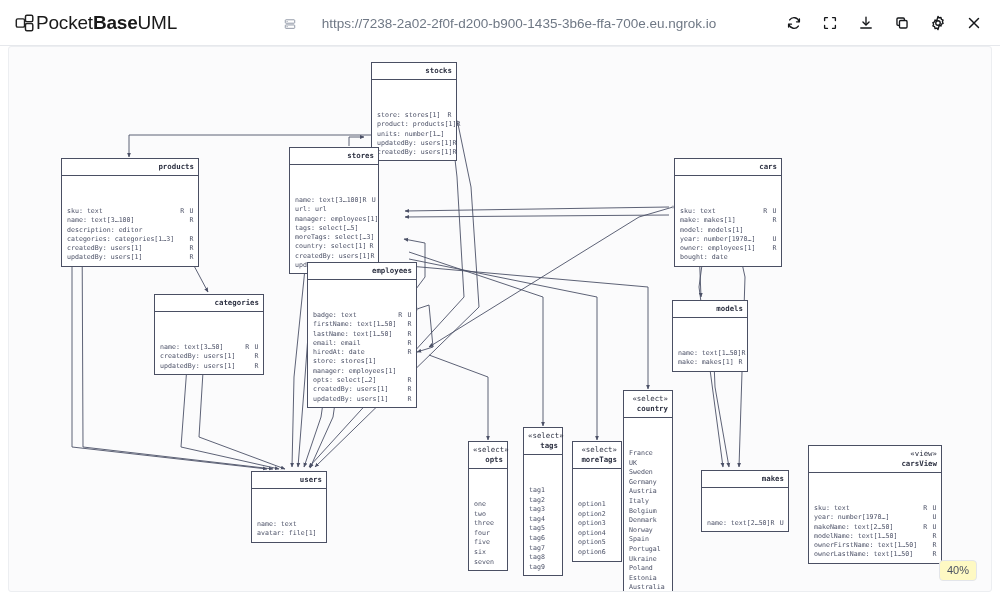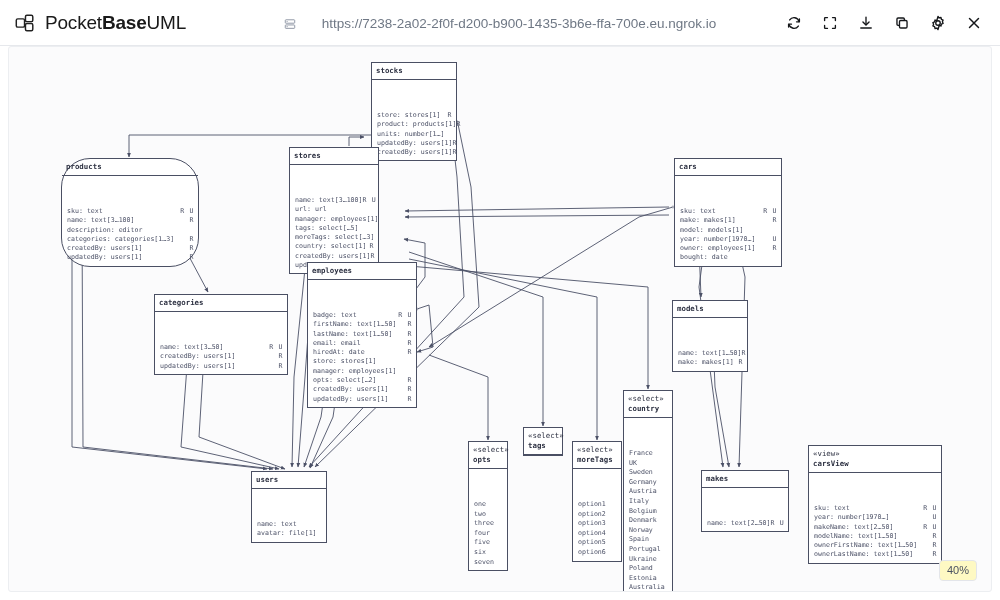--- a/index.html
+++ b/index.html
@@ -10,21 +10,21 @@
     -webkit-font-smoothing:antialiased;
   }
   .app{position:relative;width:1000px;height:600px;background:#fff;box-sizing:border-box;}
 
   
   .titlebar{
     position:absolute;left:0;top:0;width:1000px;height:46px;
     background:#ffffff;display:flex;align-items:center;
     border-bottom:1px solid #e6e8ec;box-sizing:border-box;
   }
-  .brand{display:flex;align-items:flex-end;gap:9px;padding-left:14px;}
+  .brand{display:flex;align-items:flex-end;padding-left:14px;}
   .brand-logo{width:22px;height:22px;flex:0 0 auto;color:#222;}
   .brand-text{font-size:19px;color:#1a1a1a;letter-spacing:-0.2px;white-space:nowrap;}
   .brand-text .b{font-weight:700;}
   .urlbox{
     position:absolute;left:0;right:0;top:0;height:46px;
     display:flex;align-items:center;justify-content:center;gap:6px;
     pointer-events:none;
   }
   .url-inner{display:flex;align-items:center;gap:6px;pointer-events:auto;}
   .url-icon{width:12px;height:13px;color:#8b93a1;flex:0 0 auto;}
@@ -48,21 +48,21 @@
 
   
   .node{
     position:absolute;background:#ffffff;border:1px solid #4a4f63;
     box-sizing:border-box;
     font-family:"DejaVu Sans Mono","Liberation Mono",monospace;
     color:#4b5066;
     box-shadow:0 0 0 0 rgba(0,0,0,0);
   }
   .node .hdr{
-    text-align:left;font-weight:700;font-size:7.4px;color:#2d3142;
+    text-align:right;font-weight:700;font-size:7.4px;color:#2d3142;
     padding:3px 4px 3px;line-height:10px;
     border-bottom:1px solid #4a4f63;white-space:nowrap;
   }
   .node .hdr .stereo{display:block;font-weight:400;}
   .node .body{padding:3px 4px 3px 5px;margin-top:28px;}
   .row{
     display:flex;align-items:baseline;font-size:6.6px;line-height:9.3px;white-space:nowrap;
   }
   .row .k{flex:0 0 auto;}
   .row .t{flex:1 1 auto;}
@@ -248,21 +248,21 @@
               <span class="t" style="padding-left: 4px;">users[1]</span>
               <span class="f">R</span>
             </div>
             <div class="row">
               <span class="k">createdBy:</span>
               <span class="t" style="padding-left: 4px;">users[1]</span>
               <span class="f">R</span>
             </div>
           </div>
         </div>
-        <div class="node" style="left: 52px; top: 111px; width: 138px; border-radius: 29px;">
+        <div class="node" style="left: 52px; top: 111px; width: 138px;">
           <div class="hdr"><span>products</span></div>
           <div class="body">
             <div class="row">
               <span class="k">sku:</span>
               <span class="t" style="padding-left: 4px;">text</span>
               <span class="f">R U</span>
             </div>
             <div class="row">
               <span class="k">name:</span>
               <span class="t" style="padding-left: 4px;">text[3…100]</span>
@@ -418,21 +418,21 @@
               <span class="t" style="padding-left: 4px;">users[1]</span>
               <span class="f">R</span>
             </div>
             <div class="row">
               <span class="k">updatedBy:</span>
               <span class="t" style="padding-left: 4px;">users[1]</span>
               <span class="f">R</span>
             </div>
           </div>
         </div>
-        <div class="node" style="left: 145px; top: 247px; width: 134px;">
+        <div class="node" style="left: 145px; top: 247px; width: 110px;">
           <div class="hdr"><span>categories</span></div>
           <div class="body">
             <div class="row">
               <span class="k">name:</span>
               <span class="t" style="padding-left: 4px;">text[3…50]</span>
               <span class="f">R U</span>
             </div>
             <div class="row">
               <span class="k">createdBy:</span>
               <span class="t" style="padding-left: 4px;">users[1]</span>
@@ -529,20 +529,31 @@
             <div class="row">two</div>
             <div class="row">three</div>
             <div class="row">four</div>
             <div class="row">five</div>
             <div class="row">six</div>
             <div class="row">seven</div>
           </div>
         </div>
         <div class="node enum" style="left: 514px; top: 380px; width: 40px;">
           <div class="hdr"><span class="stereo">«select»</span><span>tags</span></div>
+          <div class="body">
+            <div class="row">tag1</div>
+            <div class="row">tag2</div>
+            <div class="row">tag3</div>
+            <div class="row">tag4</div>
+            <div class="row">tag5</div>
+            <div class="row">tag6</div>
+            <div class="row">tag7</div>
+            <div class="row">tag8</div>
+            <div class="row">tag9</div>
+          </div>
         </div>
         <div class="node enum" style="left: 563px; top: 394px; width: 50px;">
           <div class="hdr"><span class="stereo">«select»</span><span>moreTags</span></div>
           <div class="body">
             <div class="row">option1</div>
             <div class="row">option2</div>
             <div class="row">option3</div>
             <div class="row">option4</div>
             <div class="row">option5</div>
             <div class="row">option6</div>

